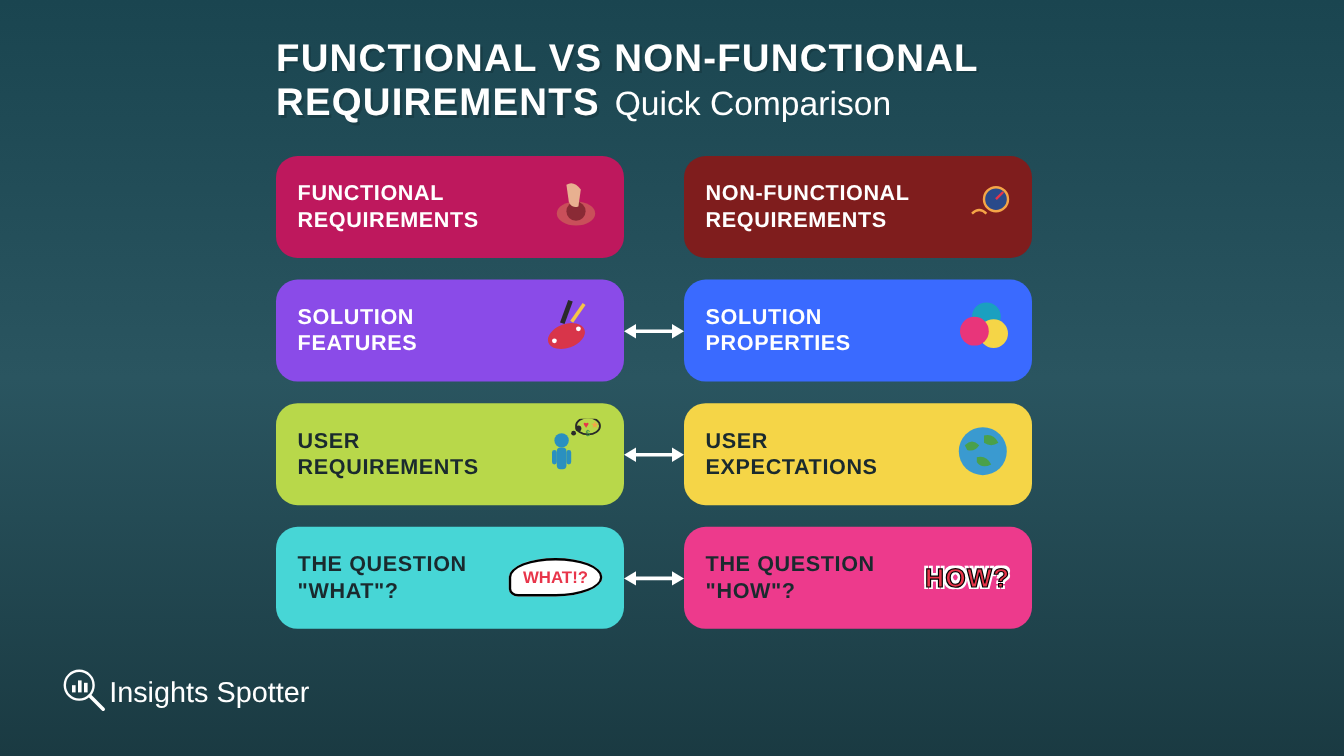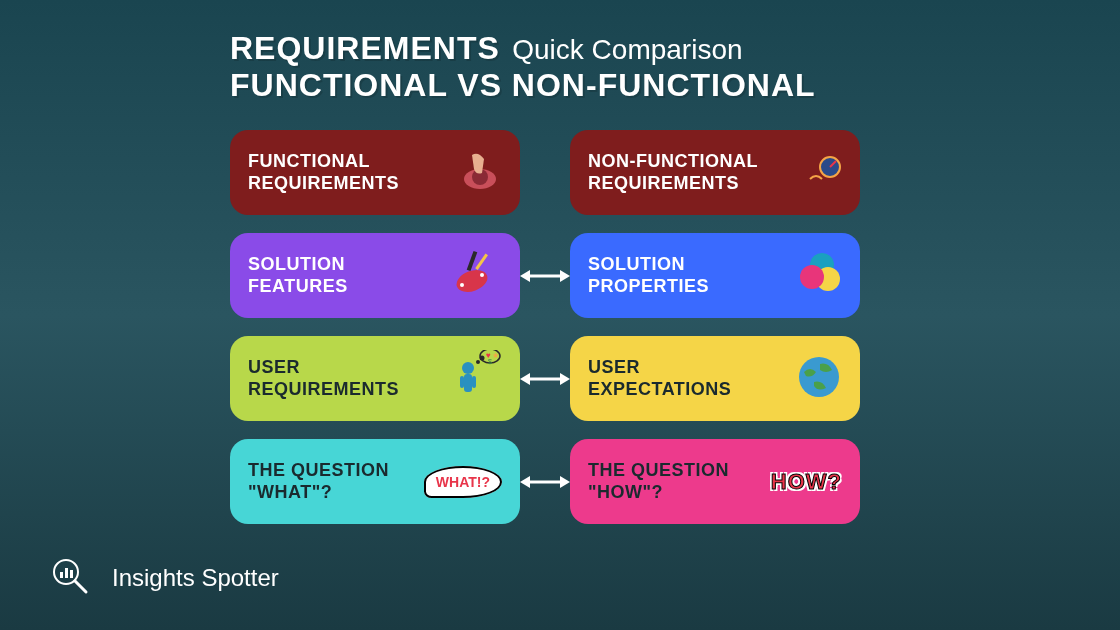--- a/index.html
+++ b/index.html
@@ -62,25 +62,25 @@
     color: #fff;
   }
   .icon { flex-shrink: 0; margin-left: 8px; }
   .brand {
     position: absolute;
     bottom: 30px;
     left: 50px;
     display: flex;
     align-items: center;
     color: #fff;
-    gap: 22px;
+    gap: 1px;
   }
   .brand-text { font-size: 24px; font-weight: 400; }
   
-  .c-purple1 { background: #7f1d1d; color: #fff; }
+  .c-purple1 { background: #be185d; color: #fff; }
   .c-blue1   { background: #7f1d1d; color: #fff; }
   .c-purple2 { background: #8a4be8; color: #fff; }
   .c-blue2   { background: #3a6aff; color: #fff; }
   .c-lime    { background: #b8d84a; color: #1a2a2e; }
   .c-yellow  { background: #f5d547; color: #1a2a2e; }
   .c-cyan    { background: #47d6d6; color: #1a2a2e; }
   .c-pink    { background: #ed3a8c; color: #1a2a2e; }
   .speech {
     background: #fff;
     border: 2px solid #000;
@@ -100,25 +100,25 @@
     text-shadow: 2px 2px 0 #fff, -2px -2px 0 #fff, 2px -2px 0 #fff, -2px 2px 0 #fff;
     transform: rotate(-3deg);
     letter-spacing: 1px;
   }
 </style>
 </head>
 <body>
 
 <div class="header">
   <div>
+    <span class="title-bold">FUNCTIONAL VS NON-FUNCTIONAL</span>
+  </div>
+  <div>
     <span class="title-bold">REQUIREMENTS</span>
     <span class="subtitle">Quick Comparison</span>
-  </div>
-  <div>
-    <span class="title-bold">FUNCTIONAL VS NON-FUNCTIONAL</span>
   </div>
 </div>
 
 <div class="grid">
 
   <div class="card c-purple1">
     <div class="card-text">FUNCTIONAL
 REQUIREMENTS</div>
     <span class="icon">
       <svg width="44" height="44" viewBox="0 0 44 44">

